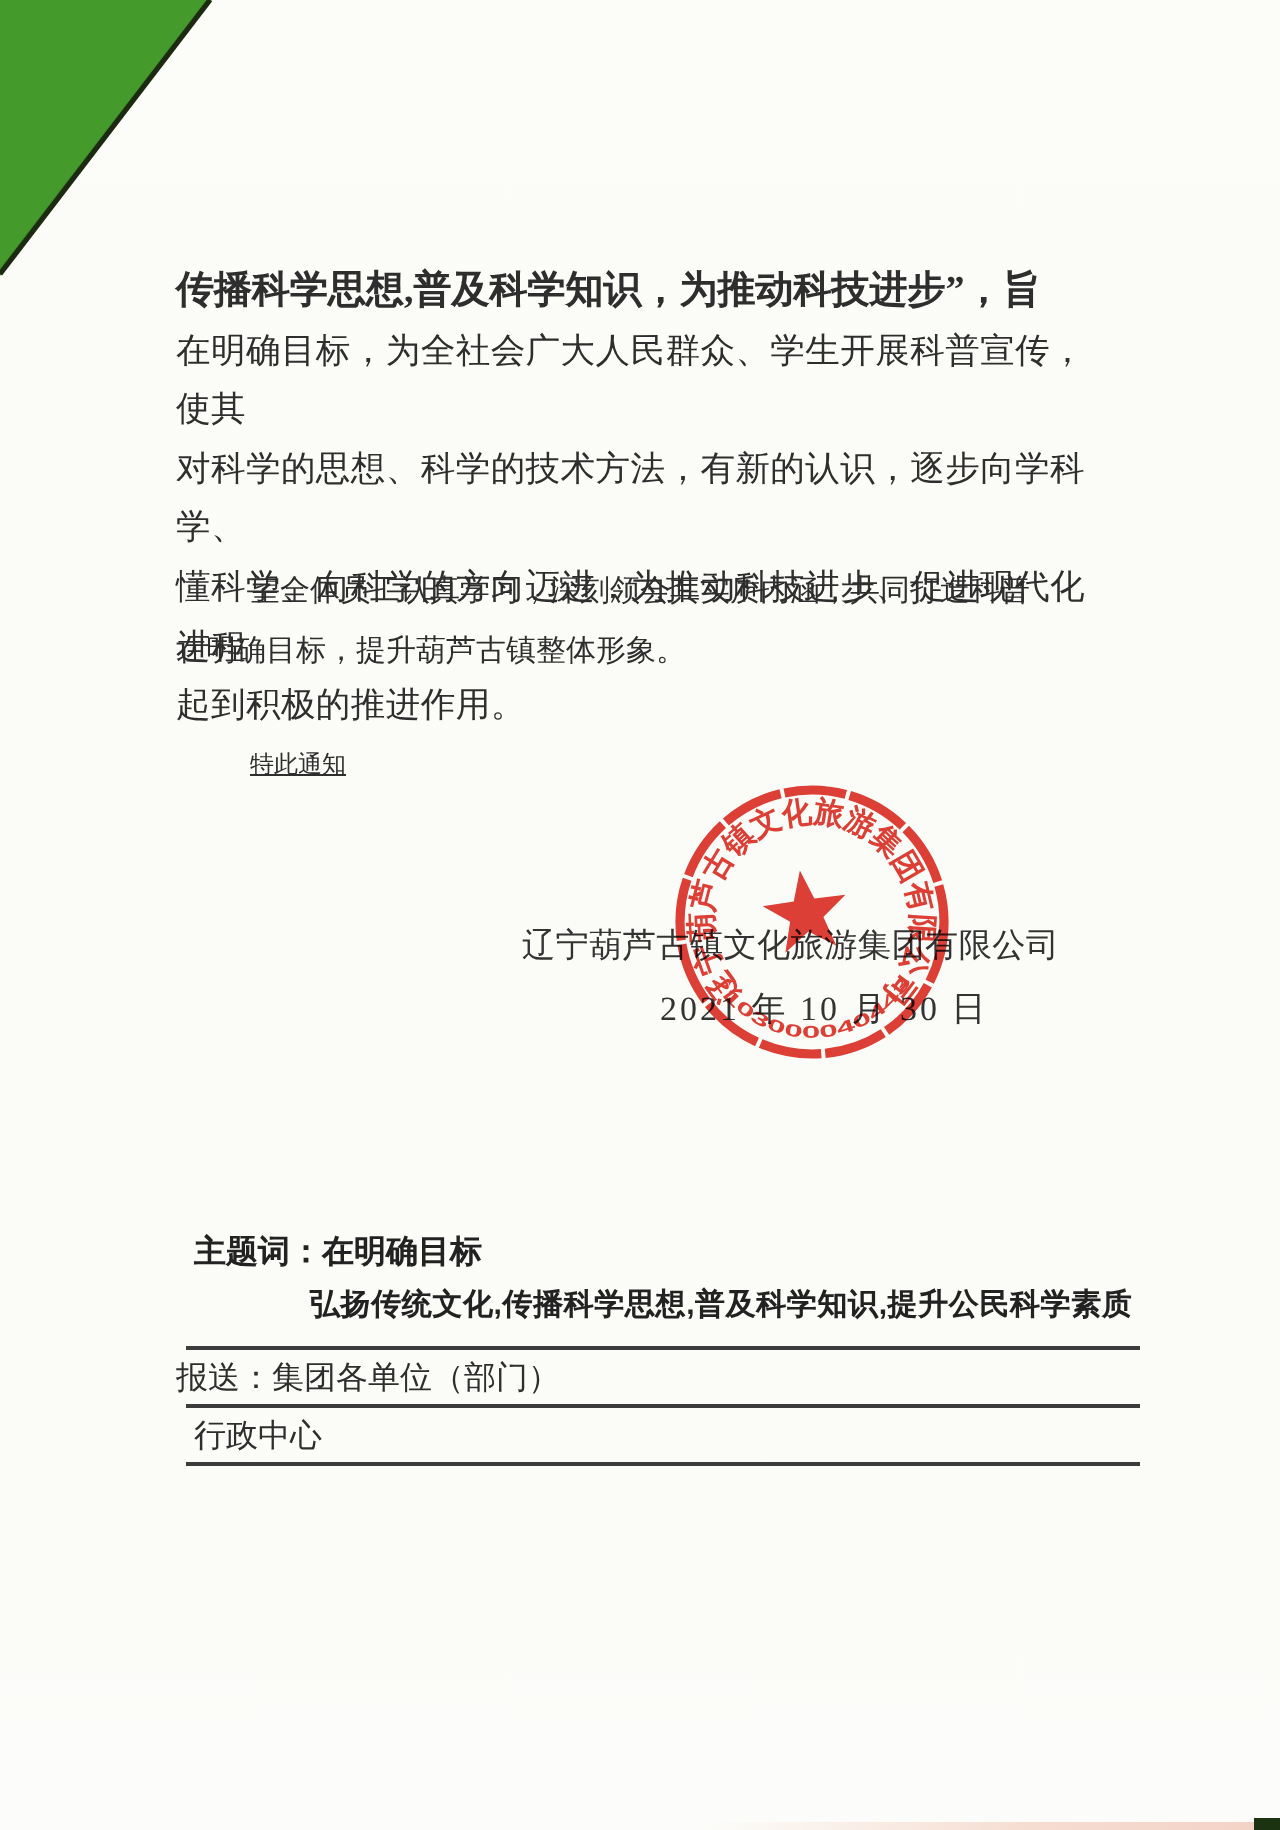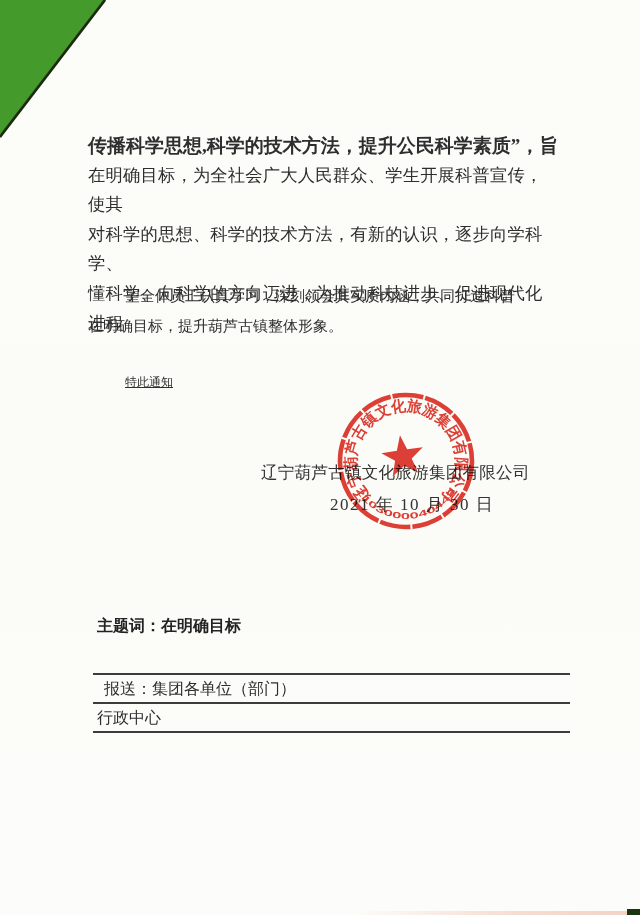--- a/index.html
+++ b/index.html
@@ -53,40 +53,41 @@
   .footer-subject { position: absolute; left: 97px; top: 616px;
     font-family: "Liberation Sans", "DejaVu Sans", sans-serif;
     font-weight: bold; font-size: 16px; color: #222; }
   .footer-subject2 { position: absolute; left: 155px; top: 643px;
     font-family: "Liberation Sans", "DejaVu Sans", sans-serif;
     font-weight: bold; font-size: 15px; color: #222; letter-spacing: 0.3px; }
   .rule { position: absolute; left: 93px; width: 477px; height: 2px; background: #3c3c3c; }
   .rule-1 { top: 673px; }
   .rule-2 { top: 702px; }
   .rule-3 { top: 731px; }
-  .footer-submit { position: absolute; left: 104px; top: 679px; font-size: 16px; color: #2e2e2e; }
+  .footer-submit { position: absolute; left: 88px; top: 679px; font-size: 16px; color: #2e2e2e; }
   .footer-row { position: absolute; left: 97px; top: 708px; width: 460px;
     display: flex; justify-content: space-between; font-size: 16px; color: #2e2e2e; gap: 44px; }
 </style>
 </head>
 <body>
 
 <div class="page">
 
   <svg class="corner" viewBox="0 0 110 142" xmlns="http://www.w3.org/2000/svg">
     <polygon points="0,0 106,0 0,138" fill="#3f9027"></polygon>
     <polygon points="0,0 103,0 0,134" fill="#449a2b"></polygon>
     <line x1="105" y1="0" x2="0" y2="137" stroke="#1c2a12" stroke-width="2.6"></line>
   </svg>
 
   <div class="body-block">
-    <div class="lead-line">传播科学思想,科学的技术方法，提升公民科学素质”，旨</div>
+    <div class="lead-line">传播科学思想,普及科学知识，为推动科技进步”，旨</div>
     <div>在明确目标，为全社会广大人民群众、学生开展科普宣传，使其</div>
     <div>对科学的思想、科学的技术方法，有新的认识，逐步向学科学、</div>
     <div>懂科学、向科学的方向迈进，为推动科技进步、促进现代化进程</div>
+    <div>起到积极的推进作用。</div>
   </div>
 
   <div class="para2">
     <div class="indent">望全体员工认真学习，深刻领会其实质内涵，共同打造科普</div>
     <div>在明确目标，提升葫芦古镇整体形象。</div>
   </div>
 
   <div class="notice">特此通知</div>
 
   <div class="company-line">辽宁葫芦古镇文化旅游集团有限公司</div>
@@ -101,20 +102,21 @@
     <polygon points="77,54 82.2,68.9 97.9,69.2 85.4,78.7 89.9,93.8 77,84.8 64.1,93.8 68.6,78.7 56.1,69.2 71.8,68.9" fill="#dd2a20" transform="rotate(-8 77 76)"></polygon>
     <text font-size="15.4" fill="#dd2a20" font-weight="bold" font-family="'Liberation Sans','DejaVu Sans',sans-serif">
       <textPath href="#ringTextPath" startOffset="0" textLength="236" lengthAdjust="spacingAndGlyphs">辽宁葫芦古镇文化旅游集团有限公司</textPath>
     </text>
     <text font-size="8.6" fill="#dd2a20" font-weight="bold" font-family="'Liberation Sans','DejaVu Sans',sans-serif">
       <textPath href="#serialPath" startOffset="0" textLength="120" lengthAdjust="spacingAndGlyphs">2103000040443</textPath>
     </text>
   </svg>
 
   <div class="footer-subject">主题词：在明确目标</div>
+  <div class="footer-subject2">弘扬传统文化,传播科学思想,普及科学知识,提升公民科学素质</div>
 
   <div class="rule rule-1"></div>
   <div class="footer-submit">报送：集团各单位（部门）</div>
   <div class="rule rule-2"></div>
 
   <div class="footer-row">
     <span>行政中心</span>
   </div>
   <div class="rule rule-3"></div>
 

